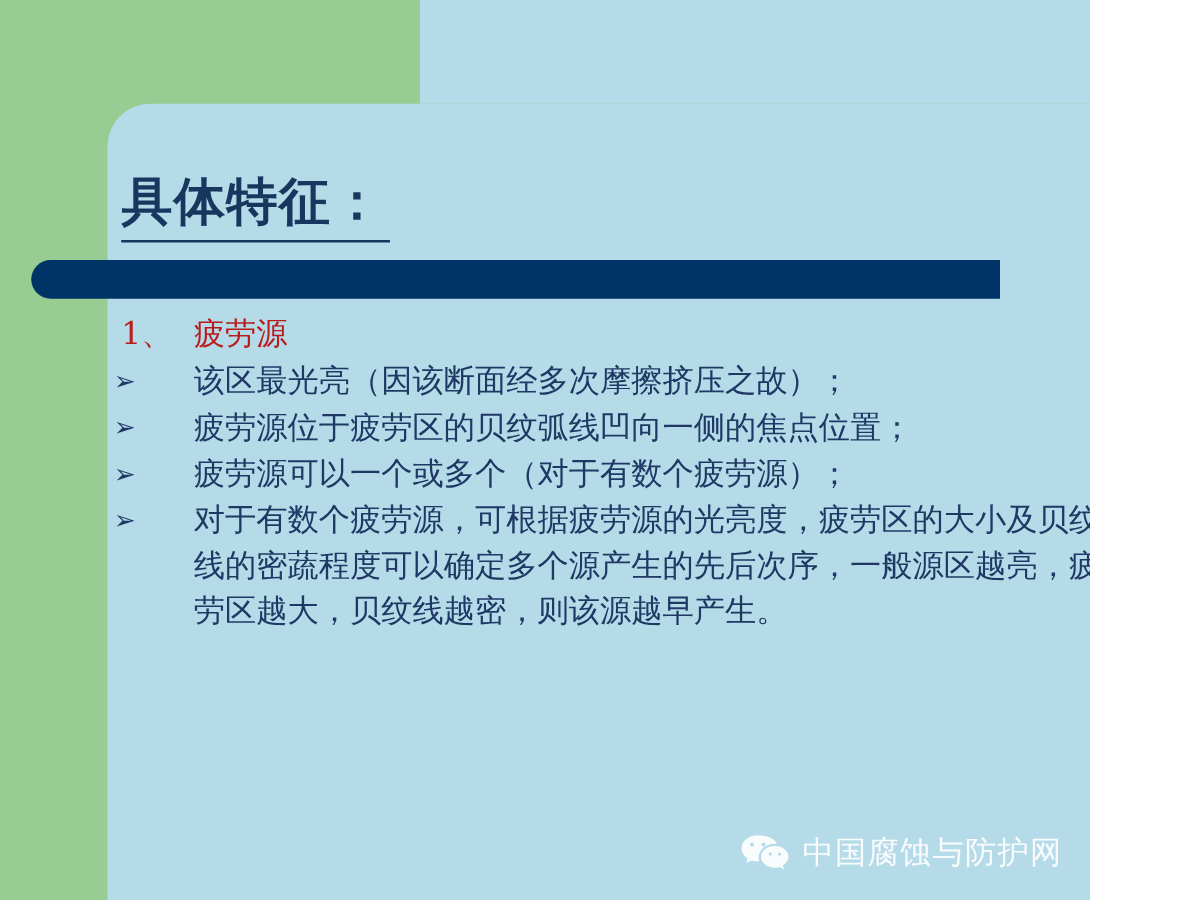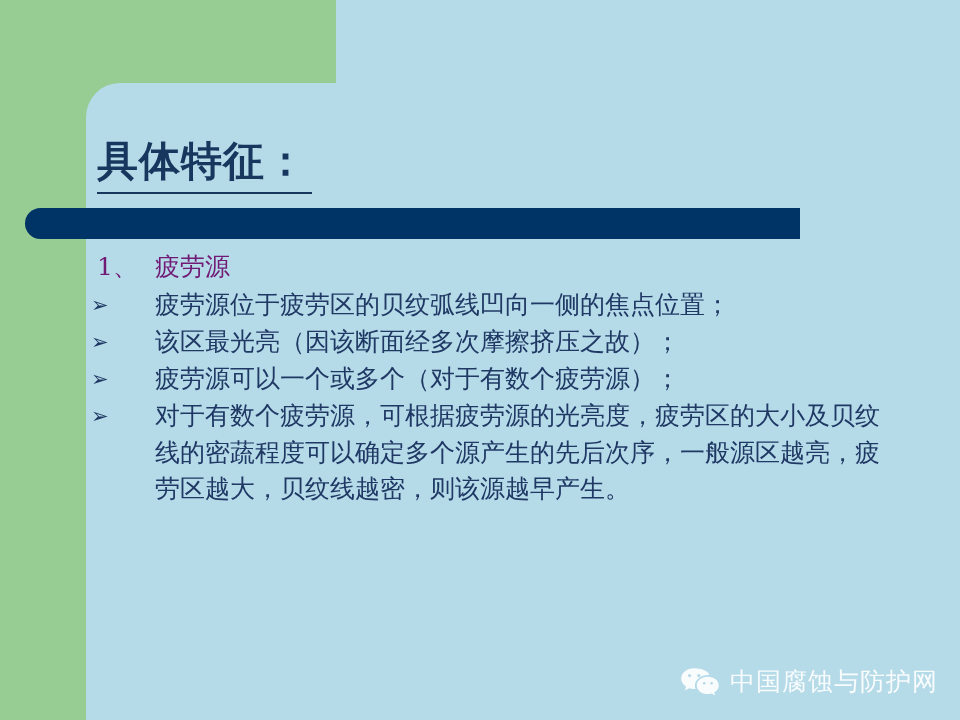--- a/index.html
+++ b/index.html
@@ -2,21 +2,21 @@
 <html><head>
 <meta charset="utf-8">
 <style>
   html, body {
     margin: 0;
     padding: 0;
     background: #ffffff;
   }
   #slide {
     position: relative;
-    width: 960px;
+    width: 872px;
     height: 720px;
     overflow: hidden;
     background: #97cd93;
     font-family: "DejaVu Serif", "Liberation Serif", serif;
   }
 
   
   #green-block {
     position: absolute;
     left: 0;
@@ -94,21 +94,21 @@
     position: absolute;
     left: 97px;
     top: 250px;
     width: 790px;
     color: #1f3864;
   }
 
   .numbered-line {
     font-size: 25px;
     line-height: 1.38;
-    color: #701a75;
+    color: #b91c1c;
     white-space: nowrap;
     margin-bottom: 2px;
   }
   .numbered-line .num {
     display: inline-block;
     min-width: 58px;
   }
 
   .bullet-list {
     margin: 0;
@@ -176,25 +176,25 @@
 
   <div id="body-block">
 
     <div class="numbered-line">
       <span class="num">1、</span><span>疲劳源</span>
     </div>
 
     <ul class="bullet-list">
 
       <li class="bullet-item">
+        <span class="arrow">➢</span><span class="btext">该区最光亮（因该断面经多次摩擦挤压之故）；</span>
+      </li>
+
+      <li class="bullet-item">
         <span class="arrow">➢</span><span class="btext">疲劳源位于疲劳区的贝纹弧线凹向一侧的焦点位置；</span>
-      </li>
-
-      <li class="bullet-item">
-        <span class="arrow">➢</span><span class="btext">该区最光亮（因该断面经多次摩擦挤压之故）；</span>
       </li>
 
       <li class="bullet-item">
         <span class="arrow">➢</span><span class="btext">疲劳源可以一个或多个（对于有数个疲劳源）；</span>
       </li>
 
       <li class="bullet-item">
         <span class="arrow">➢</span><span class="btext">对于有数个疲劳源，可根据疲劳源的光亮度，疲劳区的大小及贝纹线的密蔬程度可以确定多个源产生的先后次序，一般源区越亮，疲劳区越大，贝纹线越密，则该源越早产生。</span>
       </li>
 

